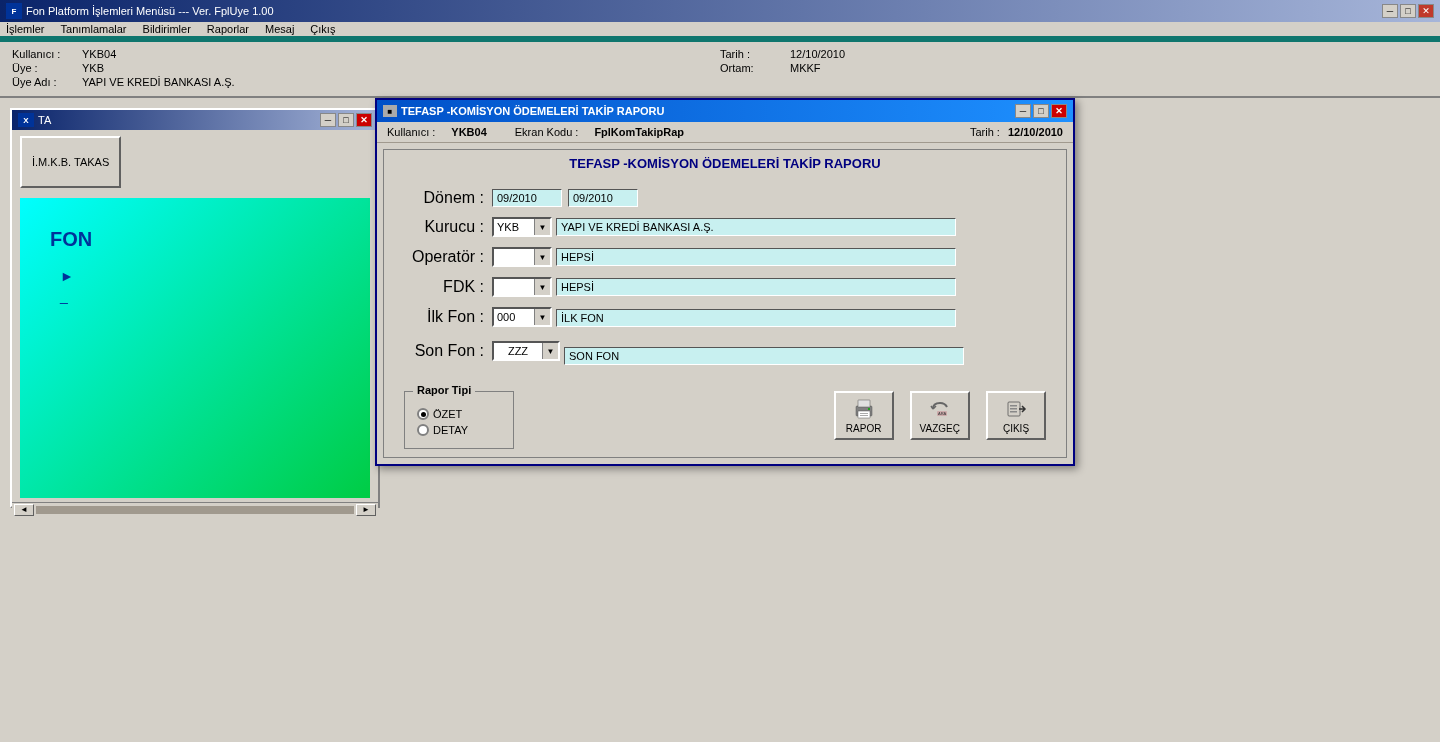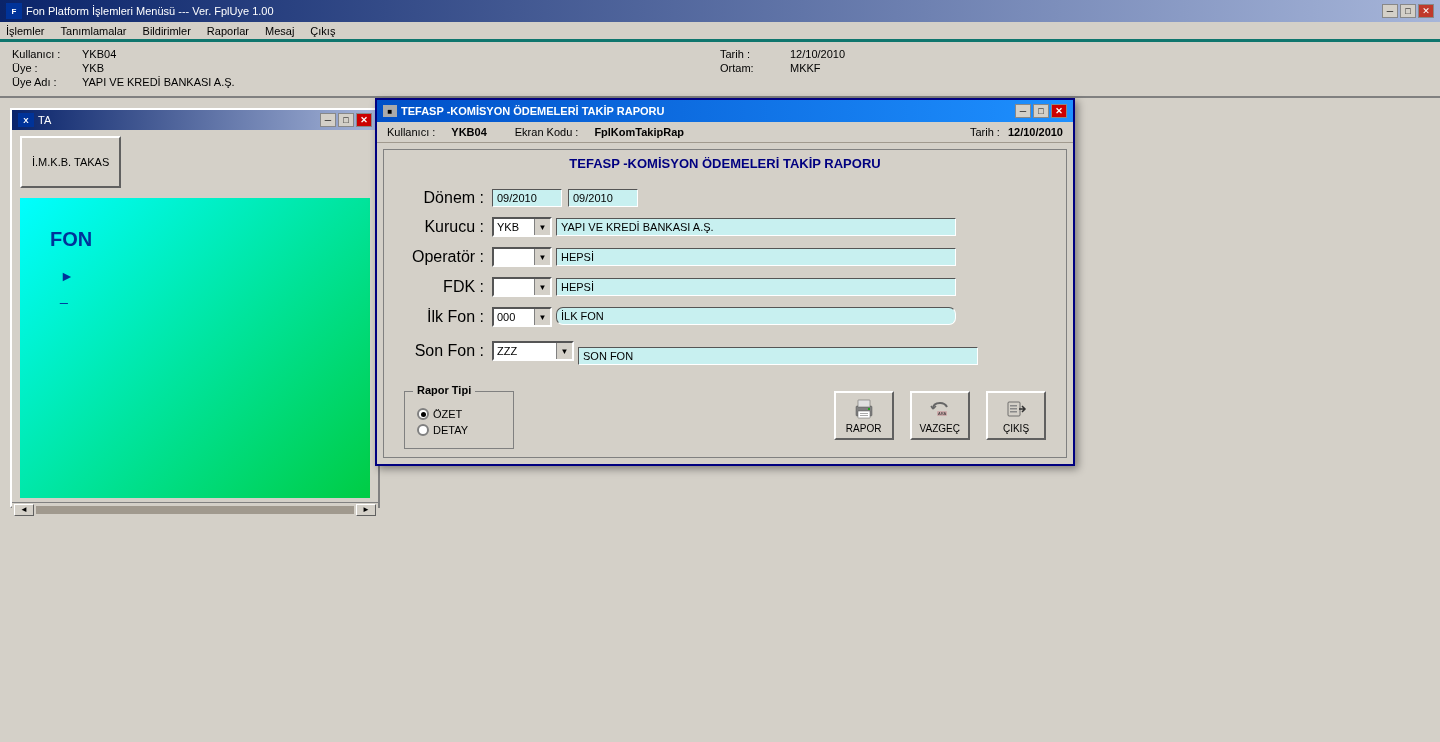--- a/index.html
+++ b/index.html
@@ -42,21 +42,21 @@
       align-items: center;
       justify-content: center;
       cursor: pointer;
       color: #000;
     }
     .title-btn.close { background: #c0392b; color: white; }
 
     
     .menu-bar {
       background: #d4d0c8;
-      border-bottom: 3px solid #0f766e;
+      border-bottom: 6px solid #0f766e;
       padding: 2px 4px;
       display: flex;
       gap: 12px;
       height: 20px;
       align-items: center;
     }
     .menu-item {
       font-size: 11px;
       color: #000;
       cursor: pointer;
@@ -472,33 +472,33 @@
             <div style="display:flex;align-items:center;border-top:2px solid #555;border-left:2px solid #555;border-right:2px solid #fff;border-bottom:2px solid #fff;background:white;height:20px;width:60px;">
               <span style="flex:1;padding:0 3px;font-size:11px;"></span>
               <span style="width:16px;height:100%;background:#d4d0c8;border-left:1px solid #808080;display:flex;align-items:center;justify-content:center;font-size:8px;cursor:pointer;">▼</span>
             </div>
             <input type="text" class="form-input-wide" value="HEPSİ" style="width: 400px;">
           </div>
         </div>
 
         <div class="form-row">
           <span class="form-label">İlk Fon :</span>
-          <div style="display:flex;align-items:flex-start;gap:4px;">
+          <div style="display:flex;align-items:flex-end;gap:4px;">
             <div style="display:flex;align-items:center;border-top:2px solid #555;border-left:2px solid #555;border-right:2px solid #fff;border-bottom:2px solid #fff;background:white;height:20px;width:60px;">
               <span style="flex:1;padding:0 3px;font-size:11px;">000</span>
               <span style="width:16px;height:100%;background:#d4d0c8;border-left:1px solid #808080;display:flex;align-items:center;justify-content:center;font-size:8px;cursor:pointer;">▼</span>
             </div>
-            <input type="text" class="form-input-wide" value="İLK FON" style="width: 400px; border-radius: 7px;">
+            <input type="text" class="form-input-wide" value="İLK FON" style="width: 400px;">
           </div>
         </div>
 
         <div class="form-row">
           <span class="form-label">Son Fon :</span>
           <div style="display:flex;align-items:center;gap:4px;">
-            <div style="display:flex;align-items:center;border-top:2px solid #555;border-left:2px solid #555;border-right:2px solid #fff;border-bottom:2px solid #fff;background:white;height:20px;width:82px;">
+            <div style="display:flex;align-items:center;border-top:2px solid #555;border-left:2px solid #555;border-right:2px solid #fff;border-bottom:2px solid #fff;background:white;height:20px;width:68px;text-align:center;">
               <span style="flex:1;padding:0 3px;font-size:11px;">ZZZ</span>
               <span style="width:16px;height:100%;background:#d4d0c8;border-left:1px solid #808080;display:flex;align-items:center;justify-content:center;font-size:8px;cursor:pointer;">▼</span>
             </div>
             <input type="text" class="form-input-wide" value="SON FON" style="width: 400px; margin-top: 10px;">
           </div>
         </div>
 
       </div>
 
       <div class="bottom-section">

